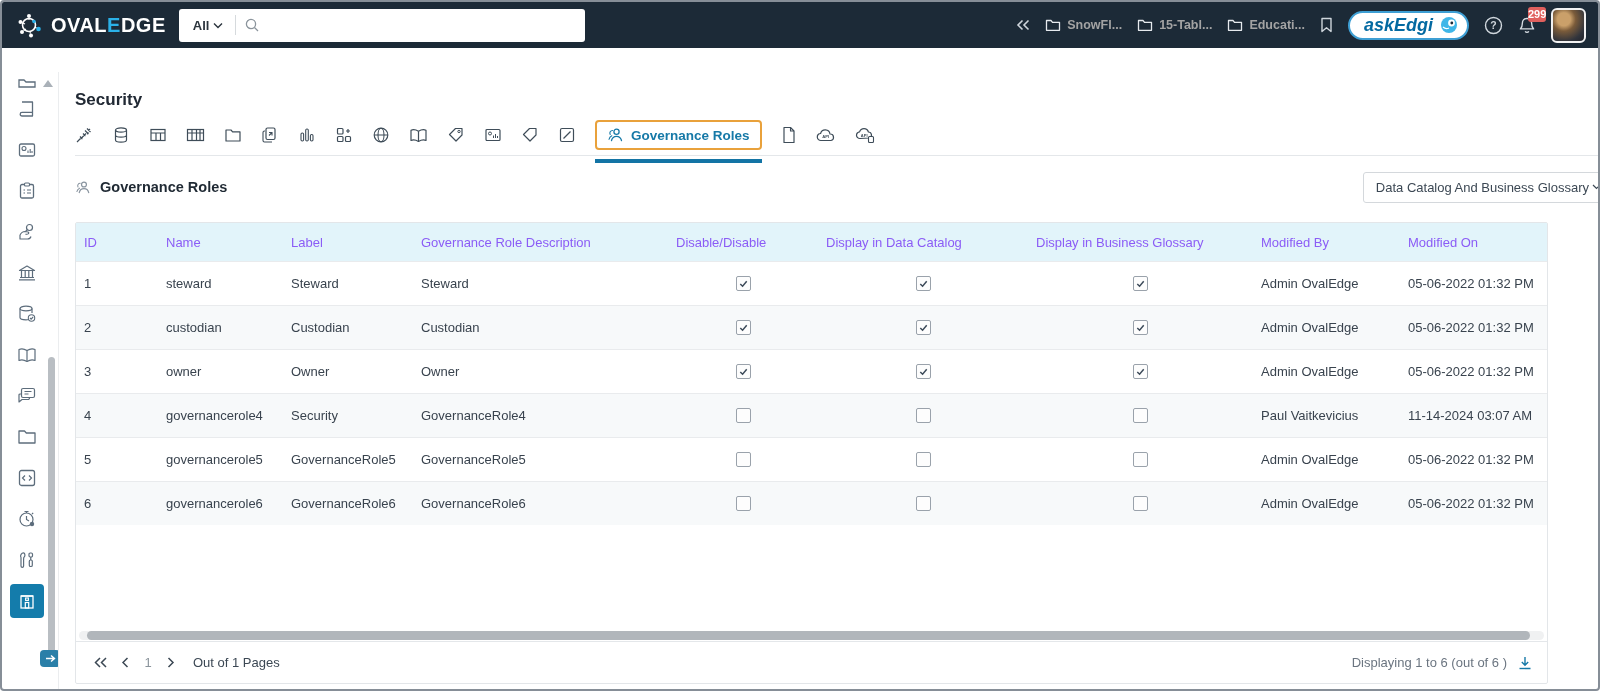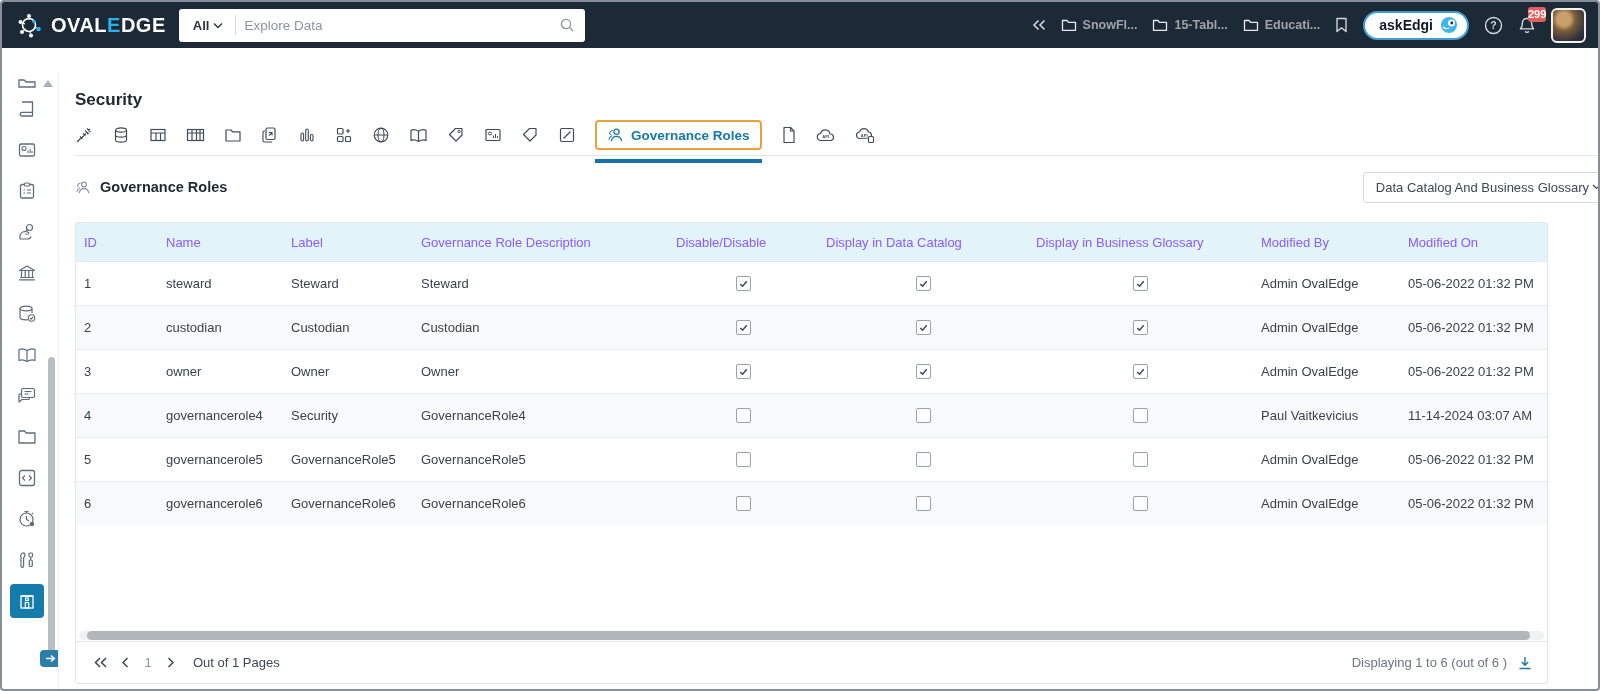--- a/index.html
+++ b/index.html
@@ -26,21 +26,21 @@
   .searchbar input { border:none; outline:none; flex:1; font-size:13.5px; color:#333;
                      font-family:"Liberation Sans",sans-serif; background:transparent; }
   .searchbar input::placeholder { color:#8b949c; }
 
   .topright { margin-left:auto; display:flex; align-items:center; gap:15px; }
   .collapse-ic { color:#cfd6dc; display:flex; }
   .crumb { display:flex; align-items:center; gap:6px; color:#a3a3a3; font-size:12.5px; font-weight:bold; cursor:pointer; }
   .icon-dim { color:#cfd6dc; display:flex; cursor:pointer; }
   .askedgi { height:29px; background:#fff; border:2px solid #3e9fd4; border-radius:15px;
              display:flex; align-items:center; gap:6px; padding:0 8px 0 14px; cursor:pointer; }
-  .askedgi .txt { font-size:14px; font-weight:bold; color:#0f172a; }
+  .askedgi .txt { font-size:18px; font-style:italic; font-weight:bold; color:#0369a1; }
   .bell-wrap { position:relative; display:flex; }
   .badge { position:absolute; top:-9px; left:10px; background:#e0605d; color:#fff; font-size:11px;
            font-weight:bold; border-radius:3px; padding:1px 0; line-height:13px; }
   .avatar { width:35px; height:35px; border-radius:6px; border:2px solid #f2f2f2; cursor:pointer;
             background: radial-gradient(circle at 35% 30%, #caa06a 0 22%, #7a5b3a 40%, #31343c 75%, #22242b 100%); }
 
   
   .app-body { flex:1; display:flex; min-height:0; }
   .sidebar { width:57px; border-right:1px solid #ebedef; position:relative; flex-shrink:0;
              display:flex; flex-direction:column; align-items:flex-start; padding:2px 0 0 12px; overflow:hidden; }
@@ -121,21 +121,20 @@
     </div>
 
     <div class="searchbar">
       <span class="scope">
         <span>All</span>
         <svg width="10" height="7" viewBox="0 0 10 7">
             <path d="M1 1.5 5 5.5 9 1.5" stroke="#2b343d" stroke-width="1.4" fill="none"></path>
           </svg>
       </span>
       <div class="search-sep"></div>
-      <input type="text" placeholder="Explore Data" style="">
       <span style="display:flex;">
         <svg width="16" height="16" viewBox="0 0 16 16" fill="none">
             <circle cx="7" cy="7" r="4.6" stroke="#8b949c" stroke-width="1.3"></circle>
             <path d="M10.5 10.5 14 14" stroke="#8b949c" stroke-width="1.3"></path>
           </svg>
       </span>
     </div>
 
     <div class="topright">
       <span class="collapse-ic">

